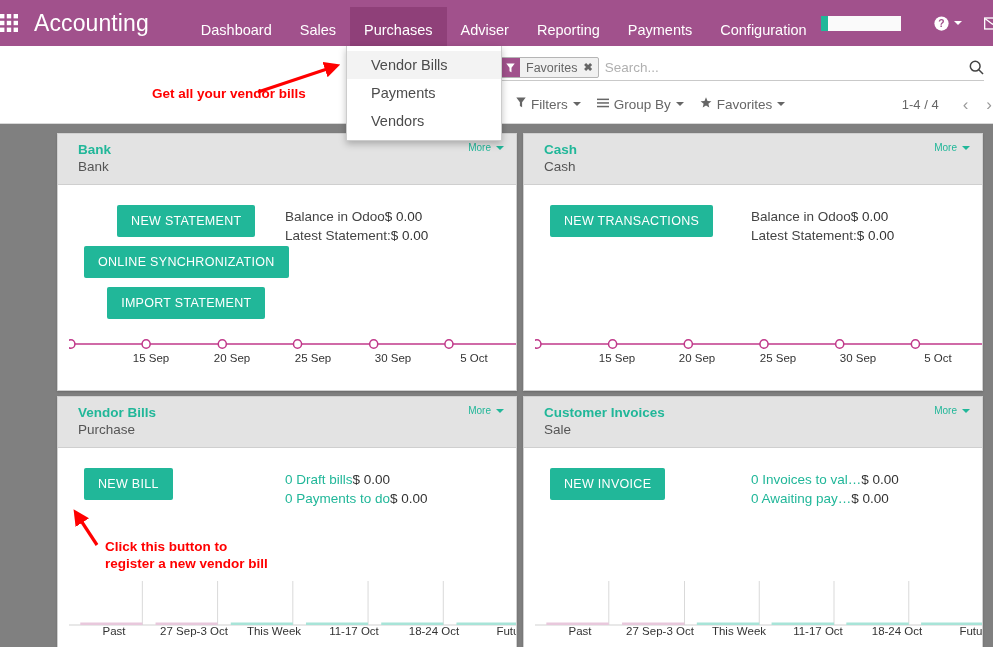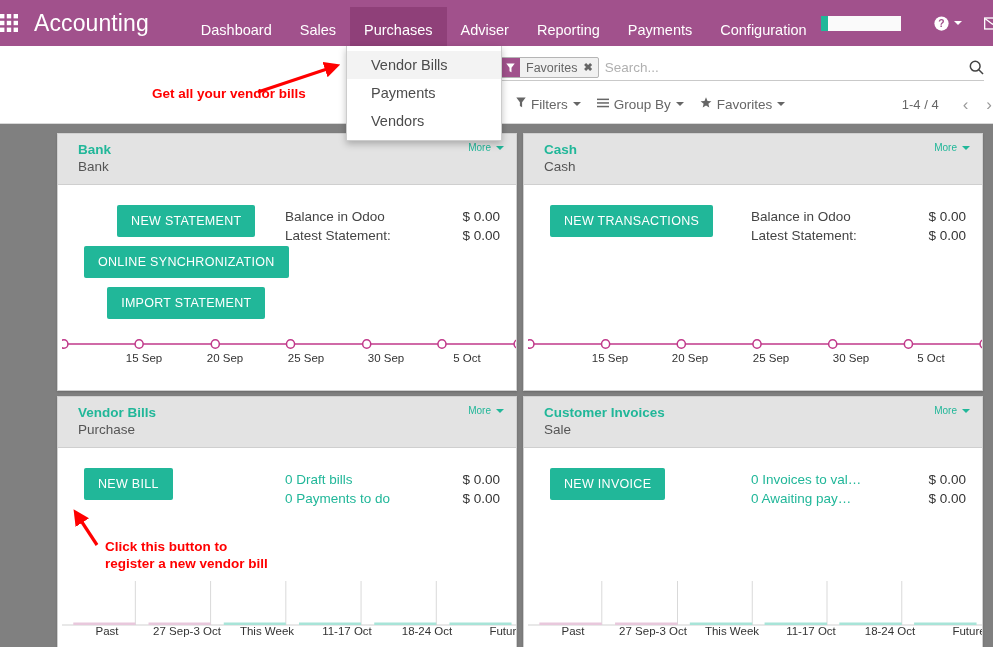--- a/index.html
+++ b/index.html
@@ -200,34 +200,34 @@
     font-family: "Liberation Sans", sans-serif;
     font-size: 12.5px; letter-spacing: .3px;
     padding: 9px 14px; cursor: pointer;
     white-space: nowrap;
   }
   .stats {
     position: absolute; right: 16px; top: 22px;
     width: 215px;
   }
   .stat-row {
-    display: flex; justify-content: space-between;
+    display: flex; 
     font-size: 13.5px; line-height: 19px;
     color: #444;
   }
   .stat-row .lbl { color: #444; }
   .stat-row.link .lbl { color: #21b799; cursor: pointer; }
   .stat-row .val { color: #333; white-space: nowrap; }
   .stat-row .lbl.trunc {
     max-width: 150px; overflow: hidden;
     text-overflow: ellipsis; white-space: nowrap;
   }
 
   .chart-zone {
-    position: absolute; left: 4px; bottom: 0;
+    position: absolute; left: 11px; bottom: 0;
     width: 100%; height: 72px; text-decoration: underline;
   }
   .chart-zone svg { display: block; width: 100%; height: 100%; }
 
   
   .anno {
     position: absolute; z-index: 70;
     color: #ff0000; font-weight: bold;
     font-size: 13.5px; line-height: 17px;
     white-space: pre;

